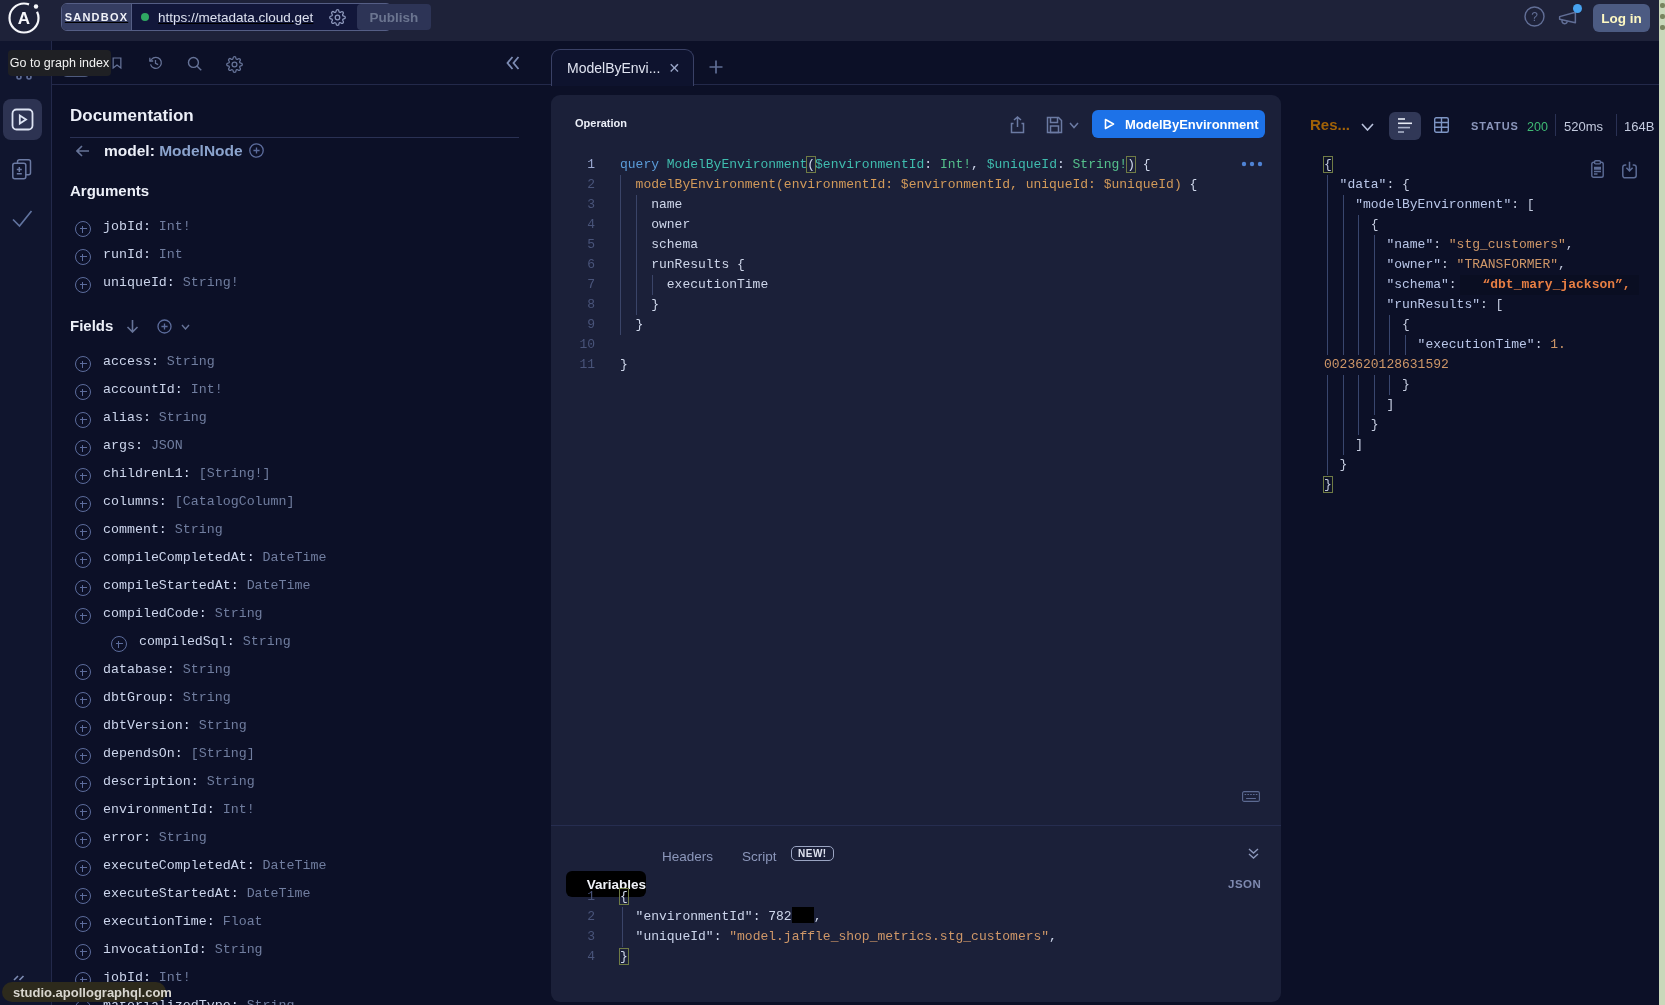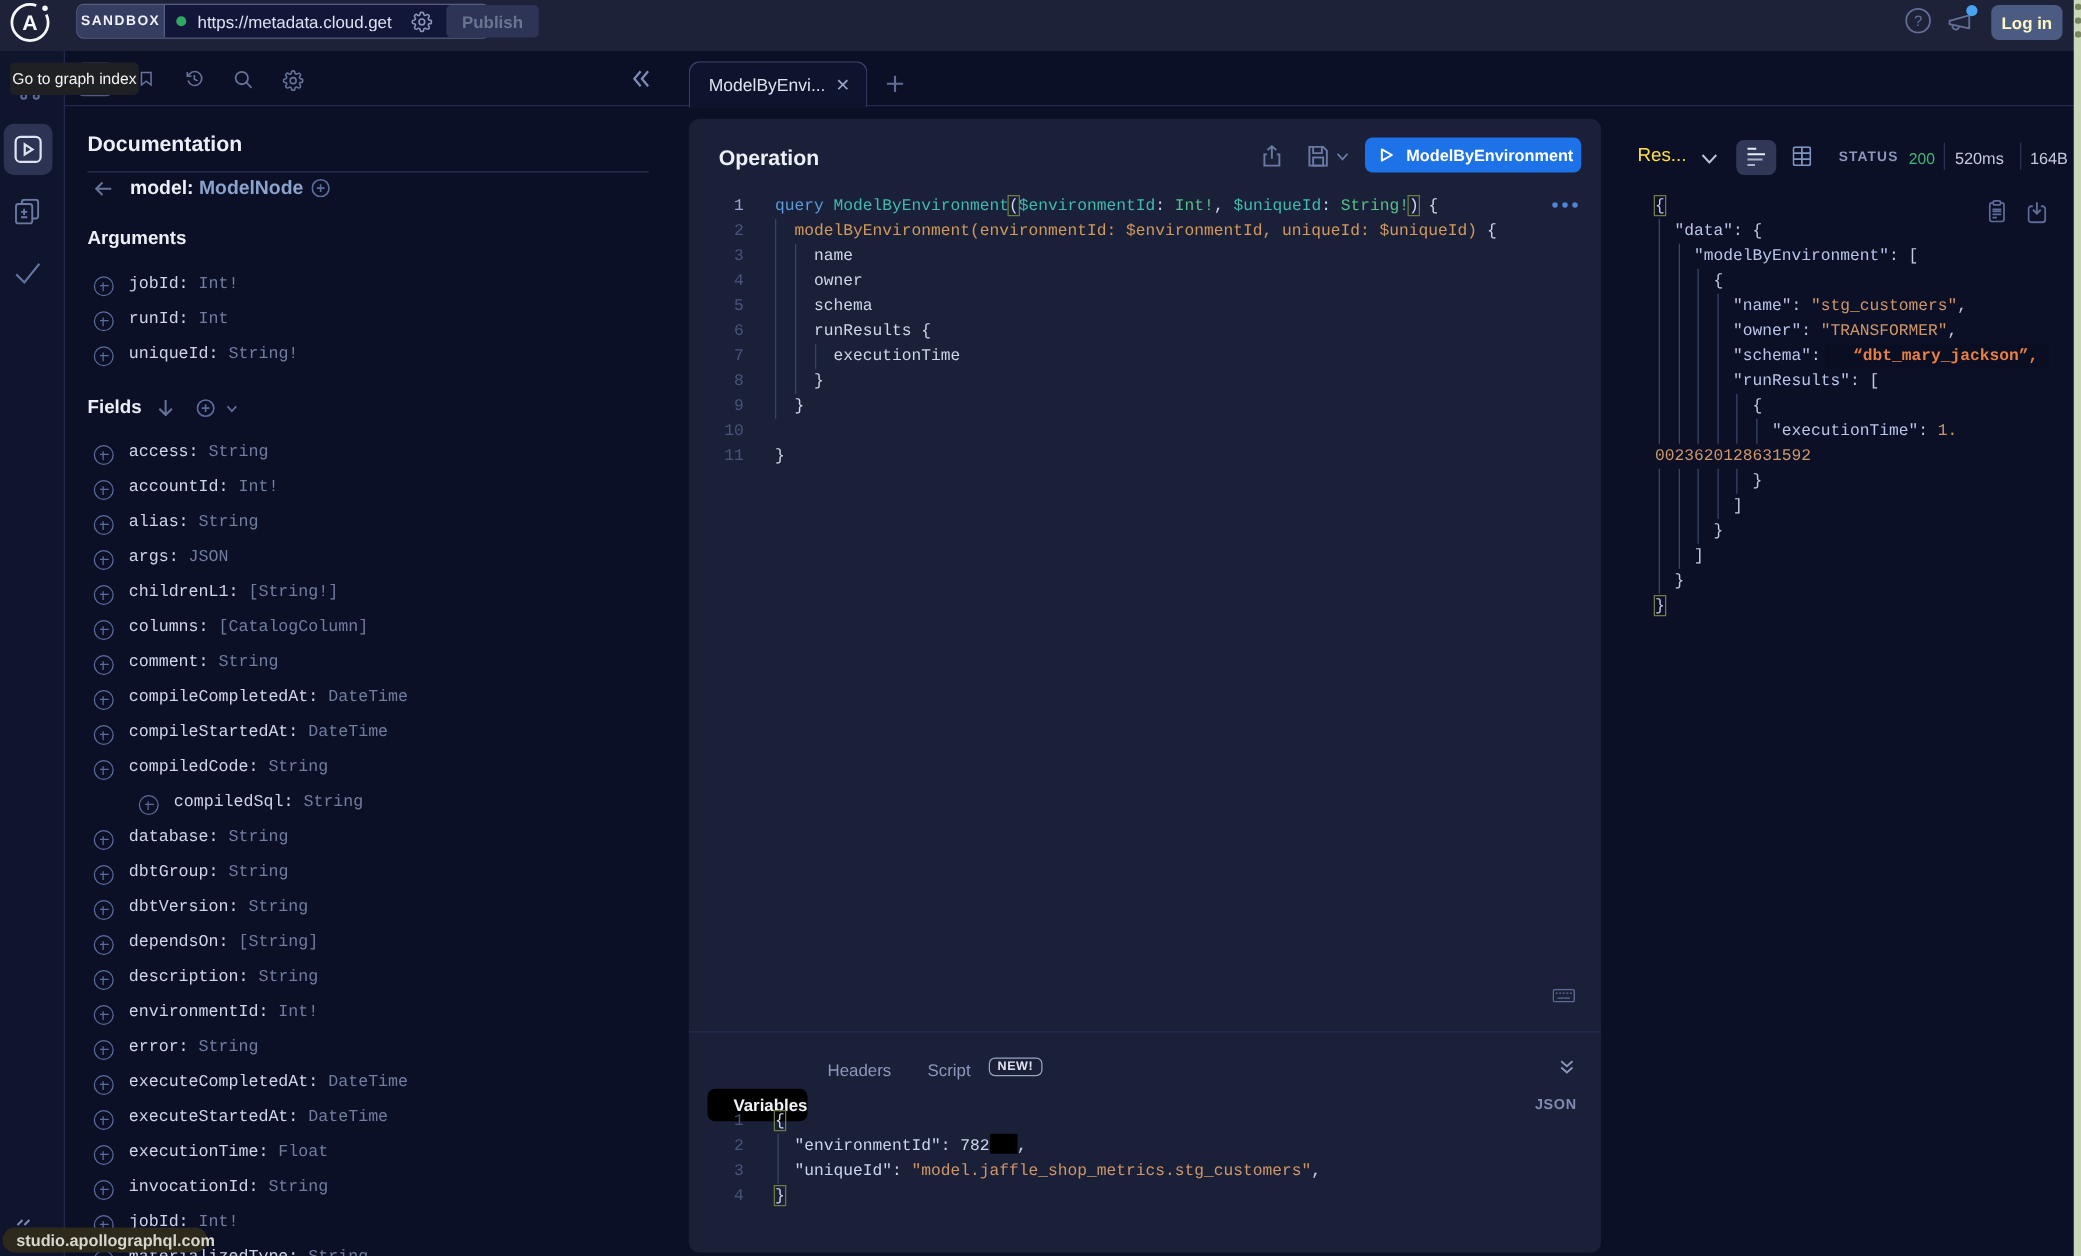--- a/index.html
+++ b/index.html
@@ -13,21 +13,21 @@
 <body>
 
 <div class="abs" id="topbar" style="left:0;top:0;width:1665px;height:41px;background:#1e2239;"></div>
 
 <svg class="abs" style="left:6px;top:1px;" width="38" height="34" viewBox="0 0 38 34">
   <circle cx="18" cy="17" r="14.5" fill="none" stroke="#f6f7fb" stroke-width="2.2" stroke-dasharray="80 11" stroke-dashoffset="7"></circle>
   <circle cx="30" cy="5.5" r="2.2" fill="#f6f7fb"></circle>
   <text x="18" y="23" font-size="17" font-weight="bold" fill="#f6f7fb" text-anchor="middle" font-family="Liberation Sans">A</text>
 </svg>
 
-<div class="abs" style="left:61px;top:3px;width:331px;height:28px;border:1px solid #555e85;border-radius:6px;overflow:hidden;display:flex;">
+<div class="abs" style="left:61px;top:3px;width:331px;height:28px;border:1px solid #555e85;border-radius:6px;overflow:hidden;display:flex;text-decoration:underline;">
   <div style="width:70px;background:#353d61;display:flex;align-items:center;justify-content:center;border-right:1px solid #555e85;">
     <span style="font-size:11px;font-weight:bold;letter-spacing:1.2px;color:#f0f2f8;">SANDBOX</span>
   </div>
   <div style="flex:1;background:#12173a;display:flex;align-items:center;padding-left:9px;">
     <span style="width:8px;height:8px;border-radius:50%;background:#2fa862;display:inline-block;"></span>
     <span style="margin-left:9px;font-size:13.5px;color:#dde2f0;white-space:nowrap;overflow:hidden;width:162px;">https://metadata.cloud.get</span>
     <svg width="17" height="17" viewBox="0 0 24 24" fill="none" stroke="#8b96ba" stroke-width="1.8" style="margin-left:9px;">
       <circle cx="12" cy="12" r="3.2"></circle>
       <path d="M19.4 15a1.65 1.65 0 0 0 .33 1.82l.06.06a2 2 0 1 1-2.83 2.83l-.06-.06a1.65 1.65 0 0 0-1.82-.33 1.65 1.65 0 0 0-1 1.51V21a2 2 0 1 1-4 0v-.09A1.65 1.65 0 0 0 9 19.4a1.65 1.65 0 0 0-1.82.33l-.06.06a2 2 0 1 1-2.83-2.83l.06-.06a1.65 1.65 0 0 0 .33-1.82 1.65 1.65 0 0 0-1.51-1H3a2 2 0 1 1 0-4h.09A1.65 1.65 0 0 0 4.6 9a1.65 1.65 0 0 0-.33-1.82l-.06-.06a2 2 0 1 1 2.83-2.83l.06.06a1.65 1.65 0 0 0 1.82.33H9a1.65 1.65 0 0 0 1-1.51V3a2 2 0 1 1 4 0v.09a1.65 1.65 0 0 0 1 1.51 1.65 1.65 0 0 0 1.82-.33l.06-.06a2 2 0 1 1 2.83 2.83l-.06.06a1.65 1.65 0 0 0-.33 1.82V9a1.65 1.65 0 0 0 1.51 1H21a2 2 0 1 1 0 4h-.09a1.65 1.65 0 0 0-1.51 1z"></path>
     </svg>
@@ -175,21 +175,21 @@
   }
   .docrow .fname { color:#ccd5ec; }
   .docrow .ftype { color:#707d9f; }
 </style>
 
 <div class="abs" style="left:8px;top:50px;width:103px;height:26px;background:#1f2024;border-radius:4px;display:flex;align-items:center;justify-content:center;z-index:30;">
   <span style="font-size:12.5px;color:#f2f2f2;">Go to graph index</span>
 </div>
 
 <div class="abs" id="opcard" style="left:551px;top:95px;width:730px;height:907px;background:#1b2039;border-radius:9px;overflow:hidden;">
-  <div style="position:absolute;left:24px;top:22px;font-size:17px;font-weight:bold;color:#eceff8;">Operation</div>
+  <div style="position:absolute;left:24px;top:22px;font-size:11px;font-weight:bold;color:#eceff8;">Operation</div>
 
   <svg style="position:absolute;left:459px;top:21px;" width="15" height="18" viewBox="0 0 15 18" fill="none" stroke="#6b7aa3" stroke-width="1.5">
     <path d="M7.5 1 L7.5 11 M4 4 L7.5 1 L11 4"></path>
     <path d="M3.5 7.5 L1.5 7.5 L1.5 16.5 L13.5 16.5 L13.5 7.5 L11.5 7.5"></path>
   </svg>
 
   <svg style="position:absolute;left:495px;top:21px;" width="17" height="18" viewBox="0 0 17 18" fill="none" stroke="#6b7aa3" stroke-width="1.5">
     <path d="M1.5 1.5 L12.5 1.5 L15.5 4.5 L15.5 16.5 L1.5 16.5 Z"></path>
     <path d="M4.5 1.5 L4.5 6.5 L11.5 6.5 L11.5 1.5"></path>
     <rect x="4.5" y="10" width="8" height="6.5"></rect>
@@ -295,21 +295,21 @@
       </div>
       <div style="position:absolute;top:60px;left:0;height:20px;width:100%;">
         <span style="position:absolute;left:0;width:44px;text-align:right;color:#49547a;">4</span>
         <span style="position:absolute;left:69px;white-space:pre;color:#ced6ea"><span style="border:1px solid #6f7b45;margin:-1px;">}</span></span>
       </div>
       <div style="position:absolute;left:71px;top:20px;width:1px;height:40px;background:#3a4468;"></div>
     </div>
 </div>
 
 <div class="abs" id="resp" style="left:1281px;top:86px;width:378px;height:919px;background:#0c1027;">
-  <div style="position:absolute;left:29px;top:30px;font-size:15px;font-weight:normal;color:#fde047;">Res...</div>
+  <div style="position:absolute;left:29px;top:30px;font-size:15px;font-weight:bold;color:#a16207;">Res...</div>
   <svg style="position:absolute;left:80px;top:37px;" width="13" height="8" viewBox="0 0 13 8" fill="none" stroke="#b9c2dc" stroke-width="1.6">
     <path d="M1 1 L6.5 7 L12 1"></path>
   </svg>
   <div style="position:absolute;left:108px;top:26px;width:32px;height:28px;background:#313857;border-radius:6px;"></div>
   <svg style="position:absolute;left:116px;top:31px;" width="16" height="16" viewBox="0 0 16 16" fill="none" stroke-width="1.6">
     <path d="M1 2 H8" stroke="#e8ecf6"></path>
     <path d="M1 6.3 H15" stroke="#e8ecf6"></path>
     <path d="M1 10.6 H13" stroke="#aab2c9"></path>
     <path d="M1 15 H7" stroke="#aab2c9"></path>
   </svg>

